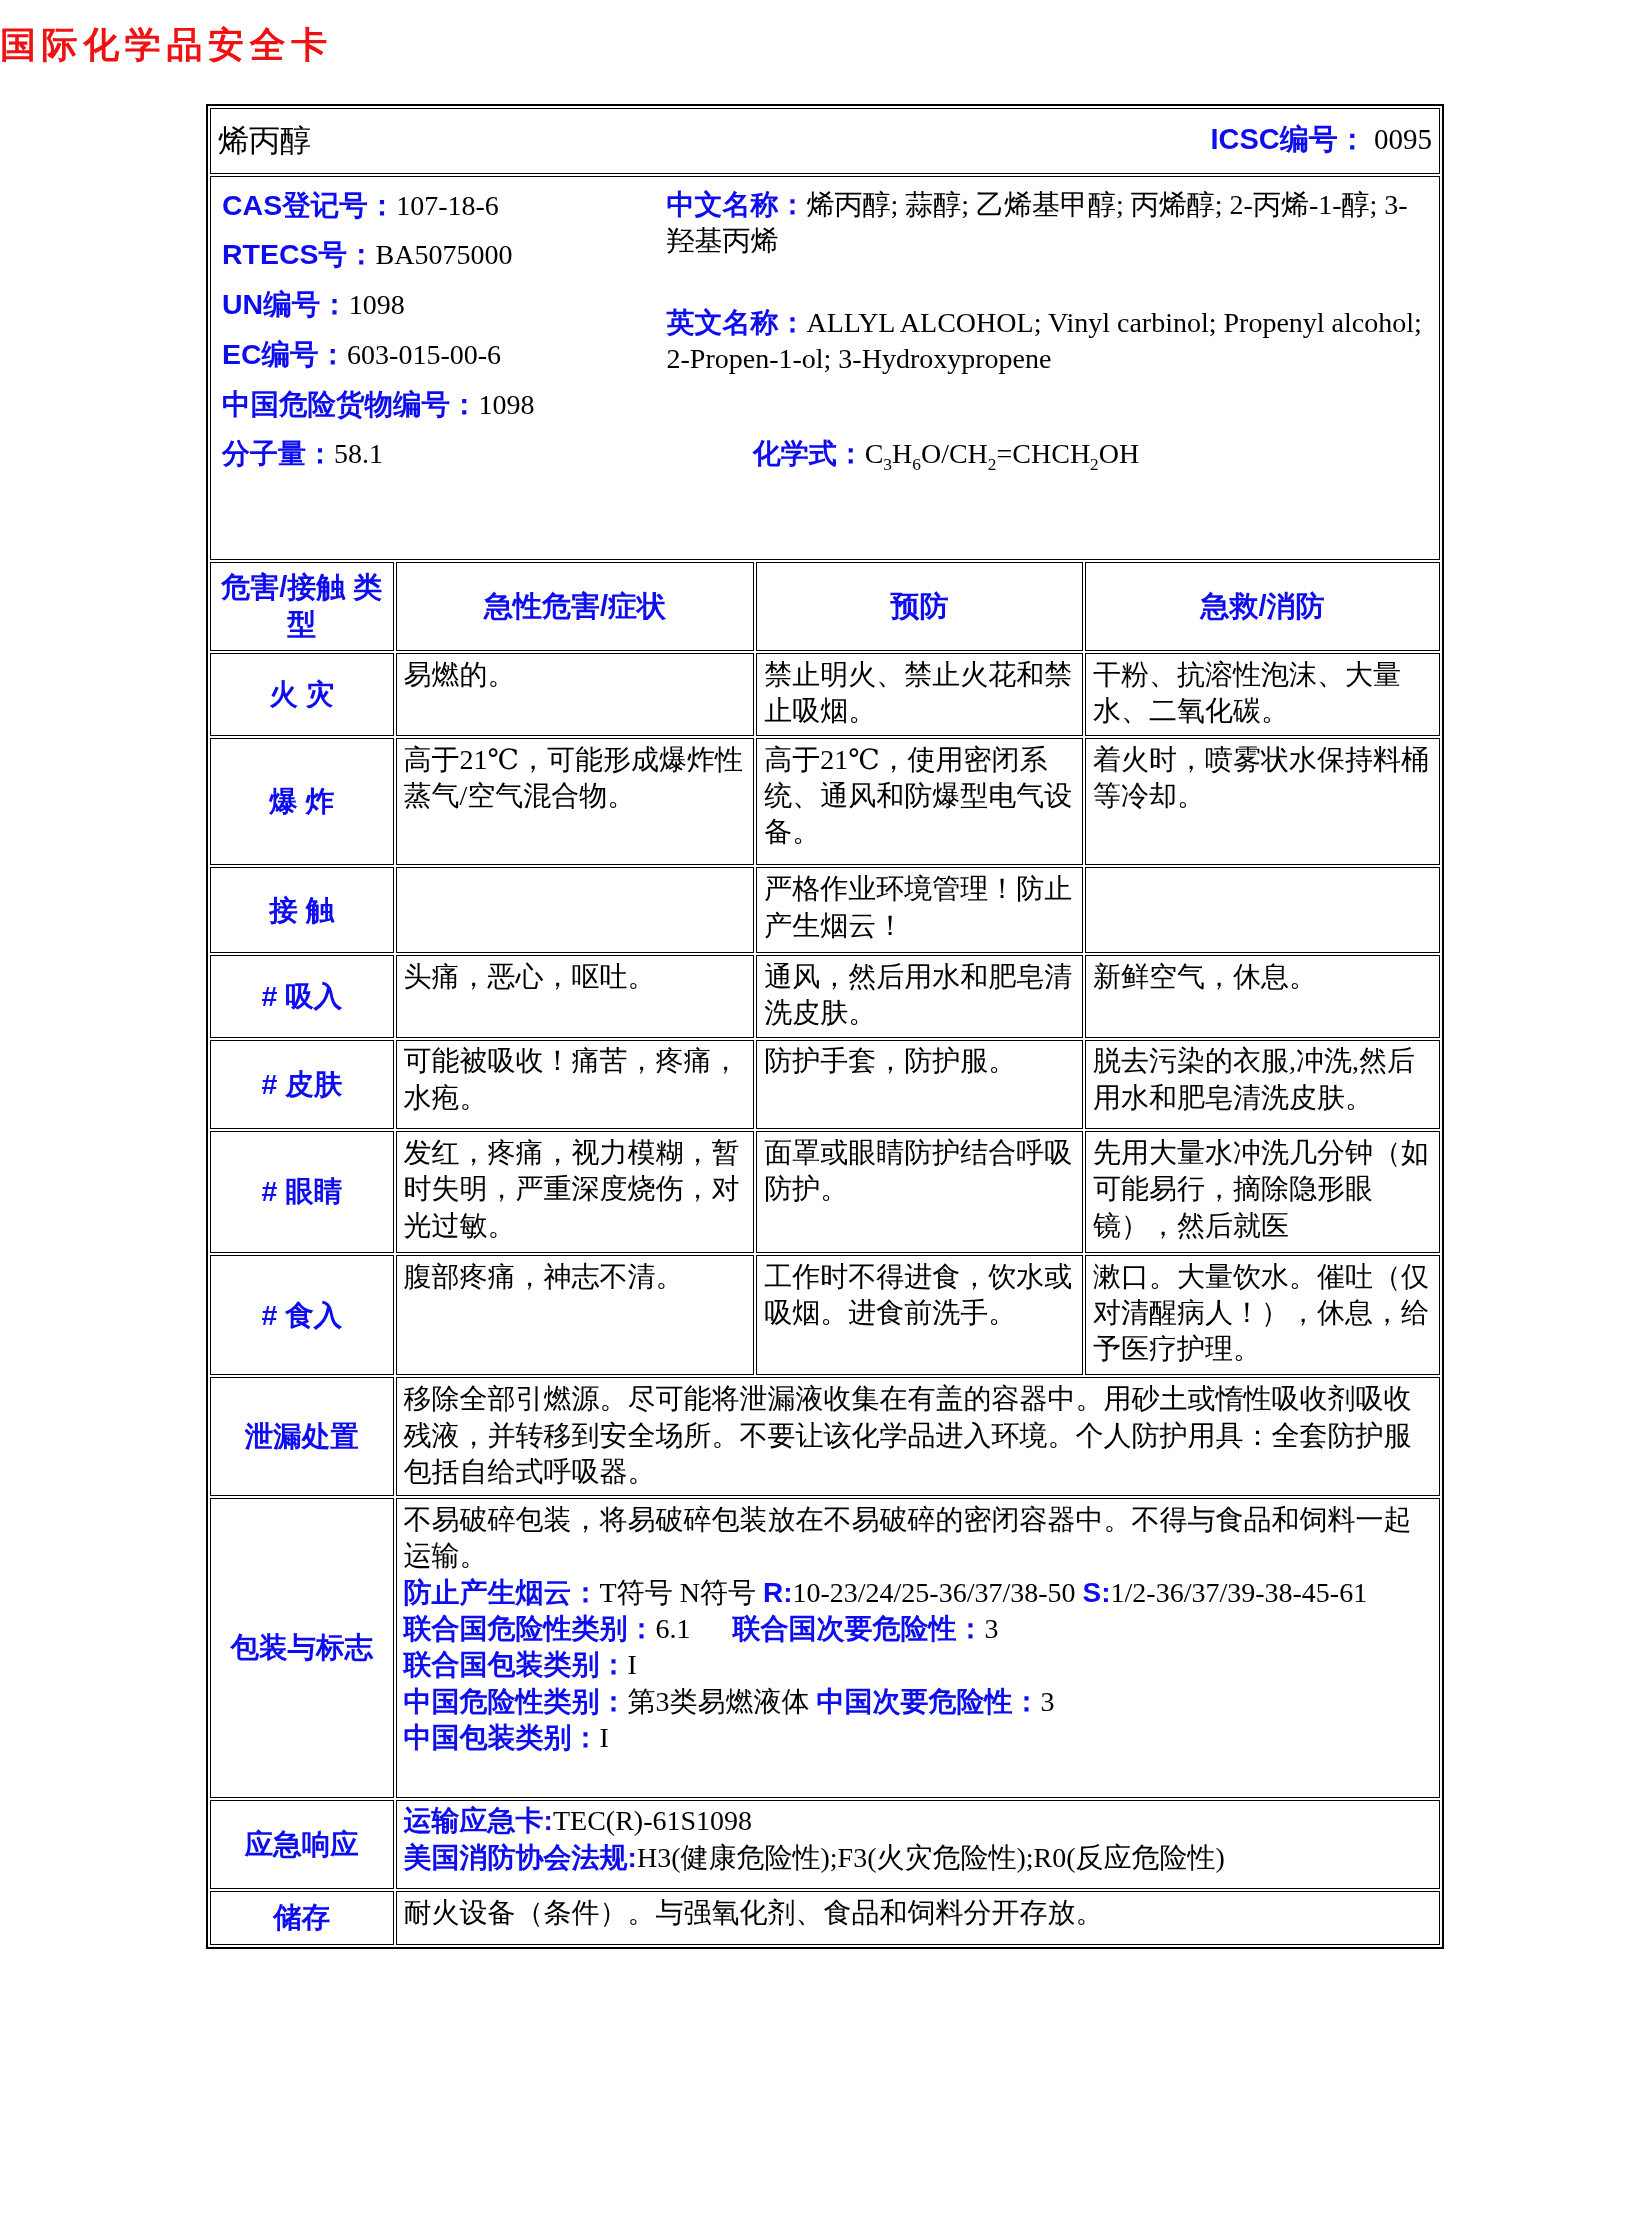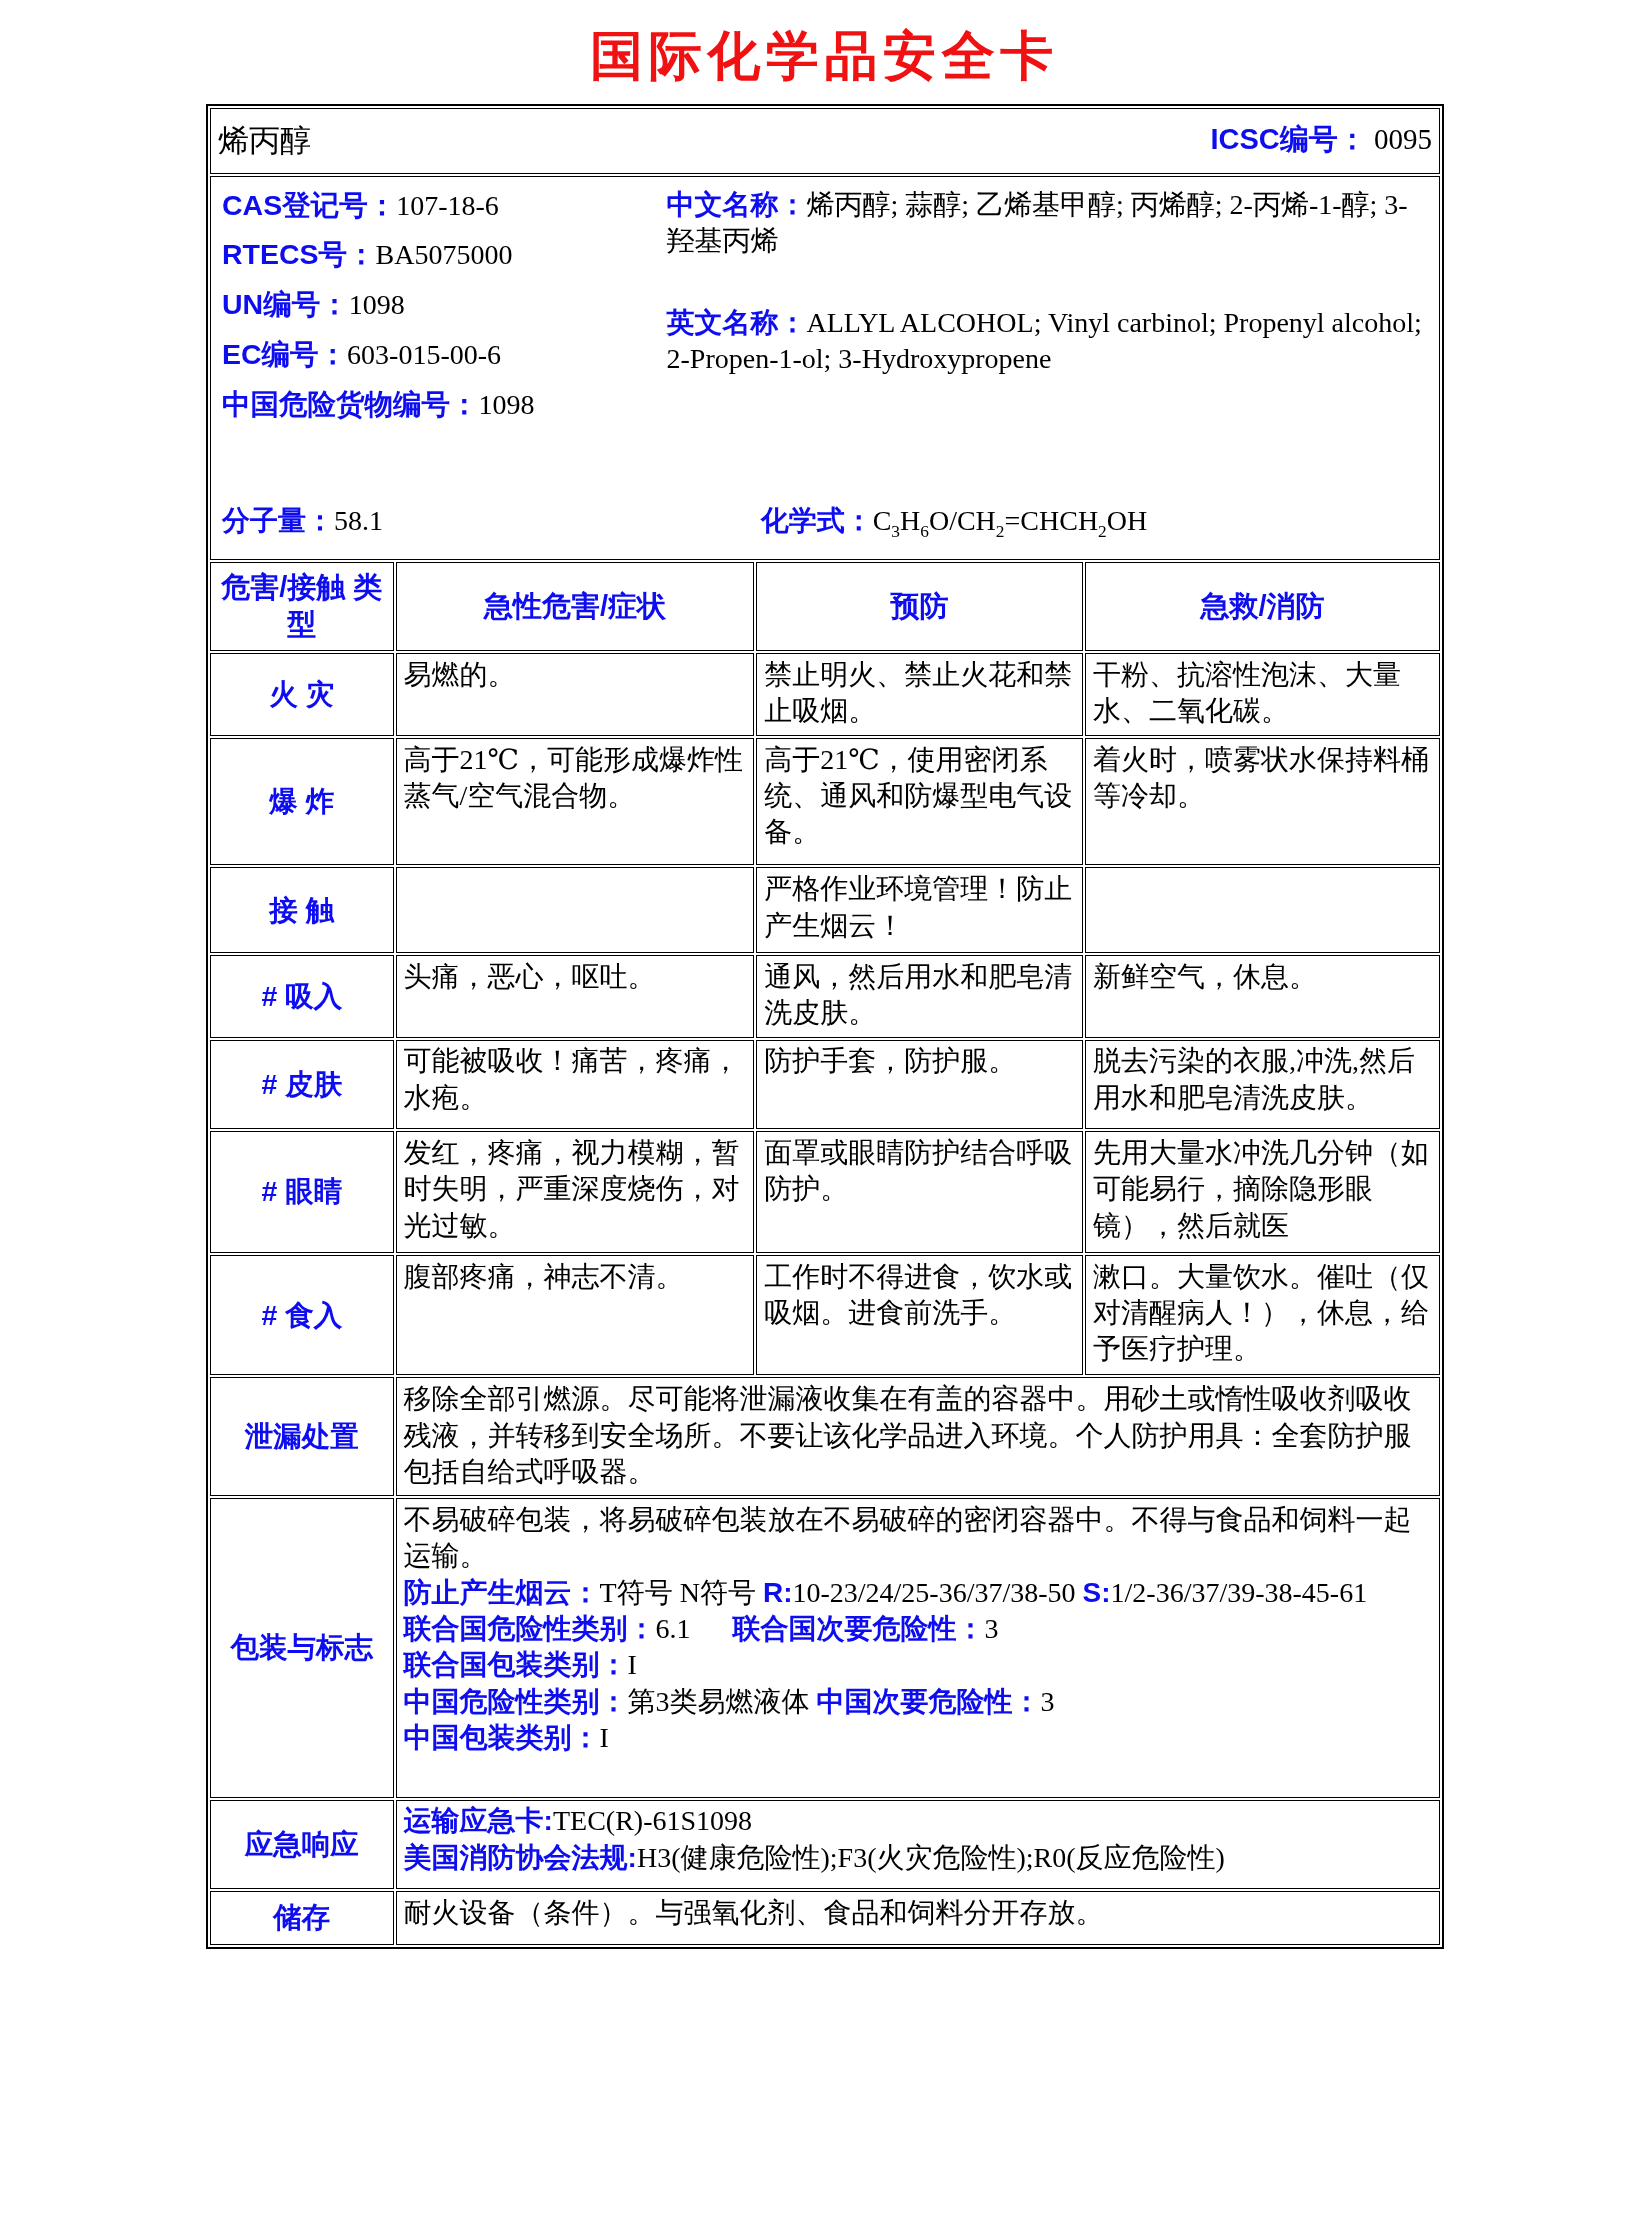--- a/index.html
+++ b/index.html
@@ -3,23 +3,23 @@
 <meta charset="utf-8">
 <style>
   html,body{margin:0;padding:0;}
   body{
     width:1649px;height:2216px;background:#ffffff;
     font-family:"Liberation Serif","DejaVu Serif",serif;
     color:#000;
   }
   .page{position:relative;width:1649px;height:2216px;background:#fff;overflow:hidden;}
   .main-title{
-    margin-top:21px;text-align:center;
+    margin-top:21px;
     font-family:"Liberation Sans","DejaVu Sans",sans-serif;
-    font-weight:bold;font-size:53px;letter-spacing:5.6px;color:#f01212;
+    font-weight:bold;font-size:36px;letter-spacing:5.6px;color:#f01212;
   }
   .card{position:absolute;left:206px;top:104px;width:1238px;}
   table.icsc{
     width:100%;border-collapse:separate;border-spacing:2.1px;
     border:2.8px solid #000;background:#fff;table-layout:fixed;
   }
   td{
     border:1.4px solid #000;padding:2.8px 7px;vertical-align:top;
     font-size:28px;line-height:1.3;word-break:break-word;
   }
@@ -38,21 +38,21 @@
   .toprow td{vertical-align:middle;}
   .toprow .substance{font-size:31px;}
   .toprow .icsc{float:right;font-size:29px;}
   .idblock p{margin:0 0 12.5px 0;}
   .idblock .lbl{font-size:28.5px;}
   .infoflex{display:flex;}
   .idblock{width:425px;flex:0 0 425px;}
   .namesblock{flex:1;padding-left:19.5px;}
   .namesblock p{margin:0 0 9.7px 0;}
   .namesblock .gap{height:36px;}
-  .molrow{display:flex;margin-top:67px;gap:8px;}
+  .molrow{display:flex;}
   .molrow .mw{width:44%;}
   .sub{font-size:0.62em;vertical-align:sub;}
   .pack p{margin:0;}
   .sp2{display:inline-block;width:42px;}
 </style>
 </head>
 <body>
 
 <div class="page">
 

